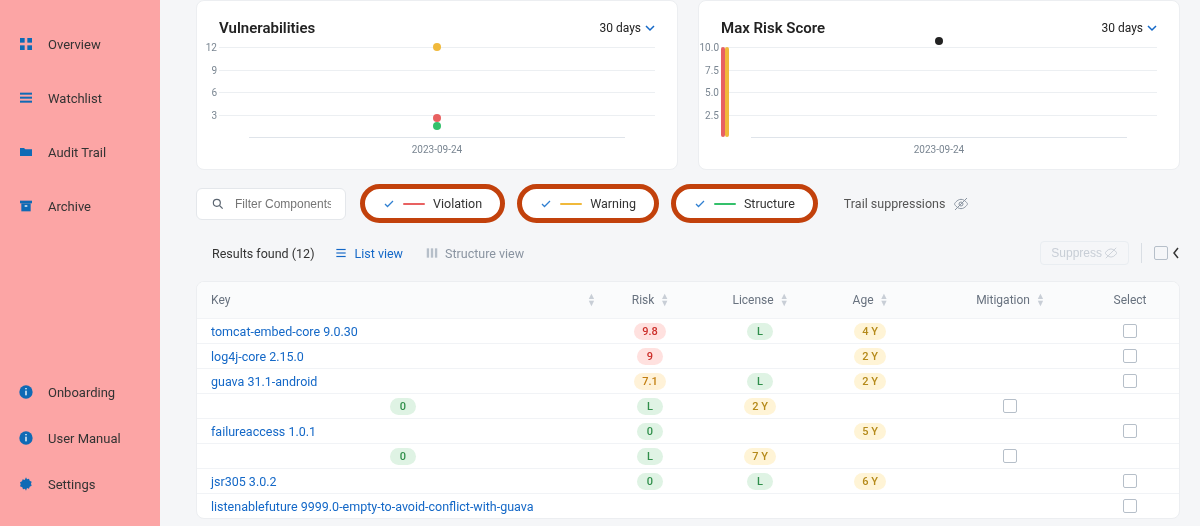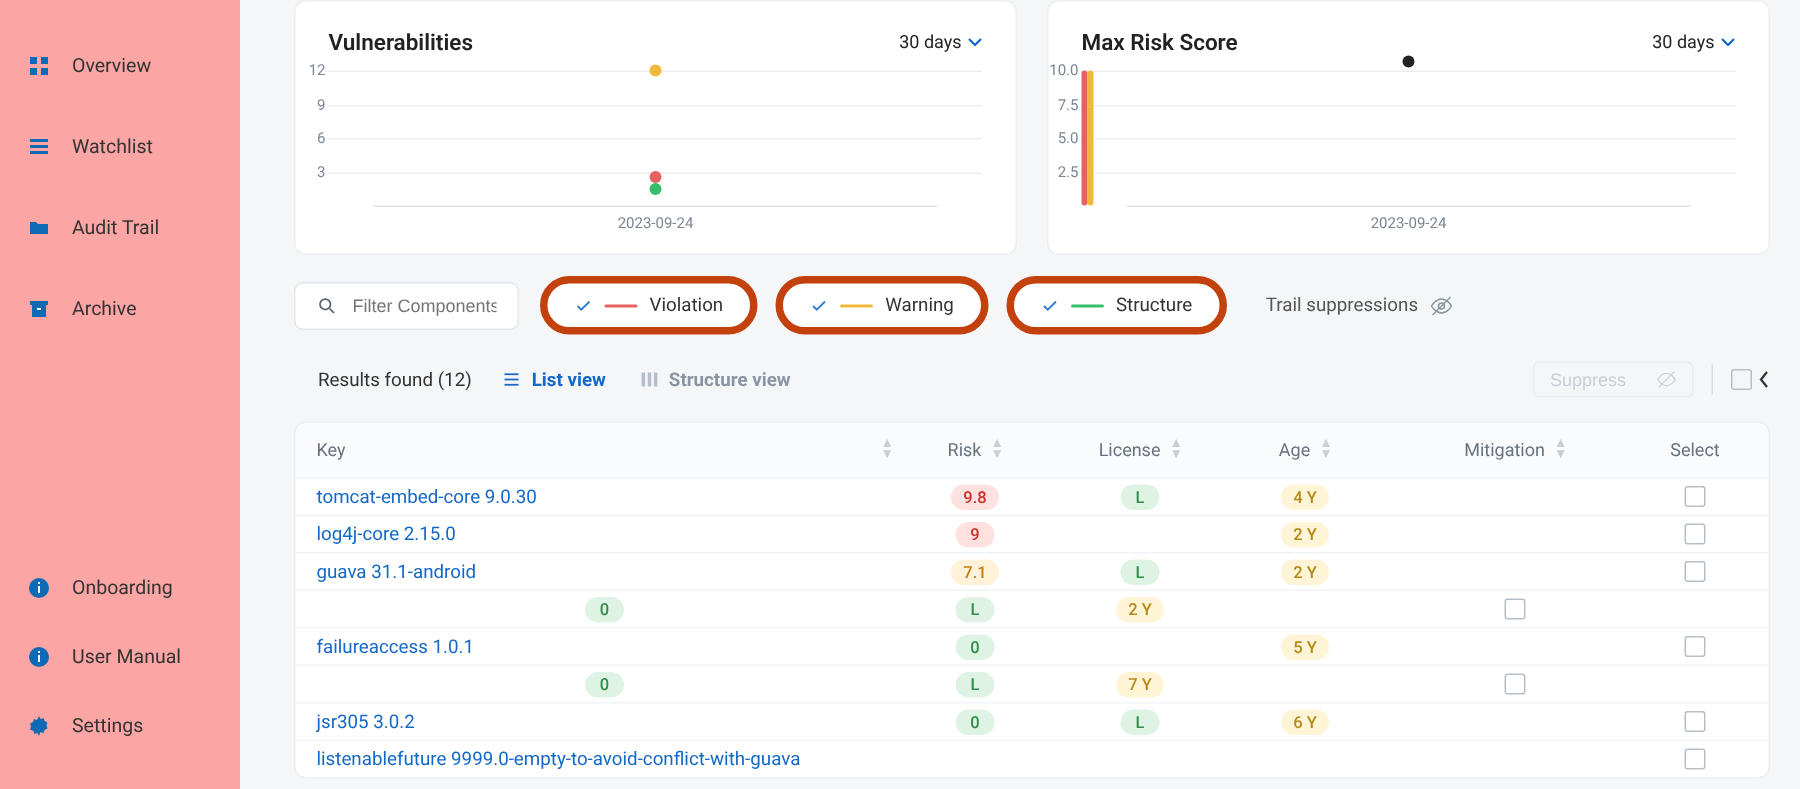--- a/index.html
+++ b/index.html
@@ -26,26 +26,26 @@
   .risk-bar { position:absolute; width:4px; border-radius:2px;}
   .filters-row { display:flex; align-items:center; gap:14px; }
   .search-box { display:flex; align-items:center; gap:10px; background:#fff; border:1px solid #e4e7eb; border-radius:6px; padding:8px 14px; width:150px;}
   .search-box input { border:none; outline:none; font-size:12px; color:#5a6470; width:100%;}
   .pill { display:inline-flex; align-items:center; gap:8px; border:5px solid #c2410c; border-radius:999px; padding:7px 18px; font-size:12.5px; color:#333; cursor:pointer; background:#fff;}
   .pill .check { color:#2f7fd1; }
   .pill .line { width:22px; height:2px; border-radius:1px; display:inline-block;}
   .count-supp { display:flex; align-items:center; gap:8px; font-size:12.5px; color:#555; padding:7px 12px; cursor:pointer;}
   .results-row { display:flex; align-items:center; gap:20px; padding:4px 0 2px 16px; font-size:12.5px;}
   .results-found { color:#333; }
-  .view-toggle-group { display:flex; align-items:flex-end; gap:22px;font-weight:bold; }
+  .view-toggle-group { display:flex; align-items:flex-end; gap:22px; }
   .view-toggle { display:flex; align-items:center; gap:6px; cursor:pointer;}
   .view-toggle.active { color:#1468c7; }
   .view-toggle.inactive { color:#8a94a1; }
   .results-right { margin-left:auto; display:flex; align-items:center; gap:12px;}
-  .suppress-btn { color:#c8ced6; font-size:12px; display:flex; align-items:center; gap:20px; padding:4px 10px; border:1px solid #e9edf1; border-radius:4px; background:transparent; }
+  .suppress-btn { color:#c8ced6; font-size:12px; display:flex; align-items:center; gap:2px; padding:4px 10px; border:1px solid #e9edf1; border-radius:4px; background:transparent; }
   .divider-v { width:1px; height:20px; background:#d9dee4;}
   .collapse-all { display:flex; align-items:center; gap:4px; cursor:pointer;}
   .table { background:#fff; border:1px solid #eceef1; border-radius:8px; overflow:hidden; }
   .thead, .trow { display:grid; grid-template-columns: 1fr 110px 110px 110px 170px 70px; align-items:center; padding: 0 14px;}
   .thead { height:36px; background:#fafbfc; color:#68727f; font-size:12px;}
   .th { display:flex; align-items:center; gap:6px;}
   .th.center { justify-content:center; text-align:center;}
   .sort-icon { color:#c8ced6; font-size:9px; line-height:7px; letter-spacing:-1px;}
   .trow { height:25px; border-top:1px solid #f1f3f6; font-size:12.5px;}
   .key-link { color:#1468c7; cursor:pointer;margin-top:32px;}

